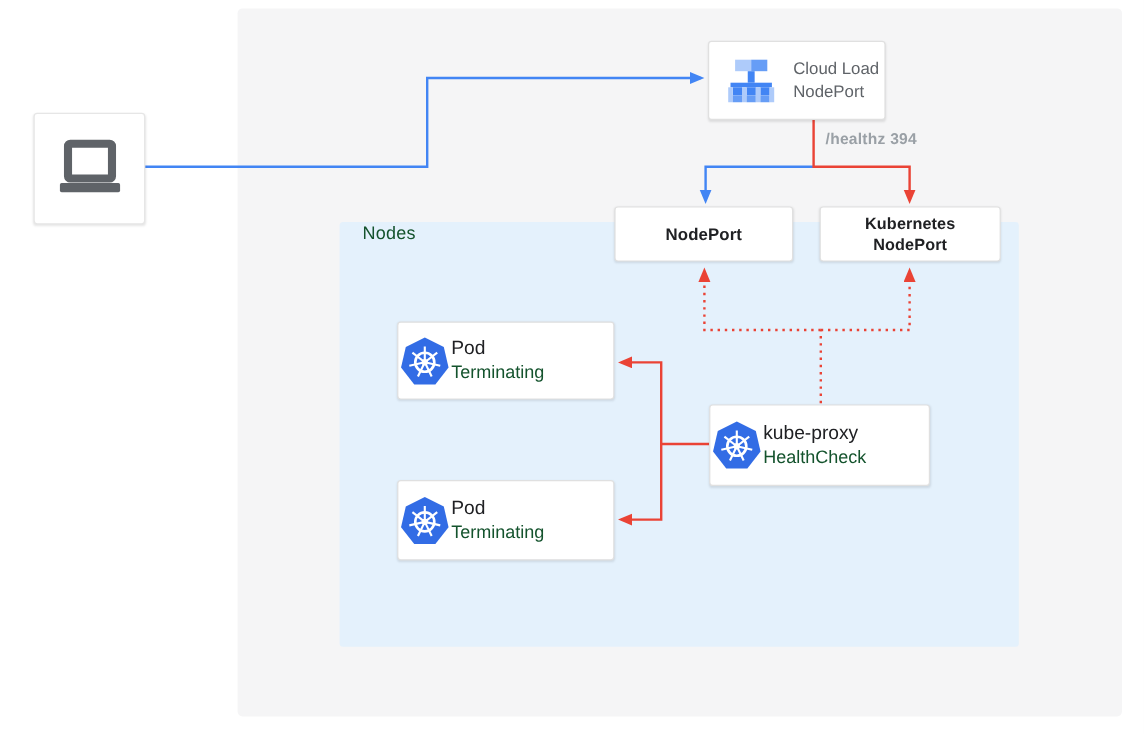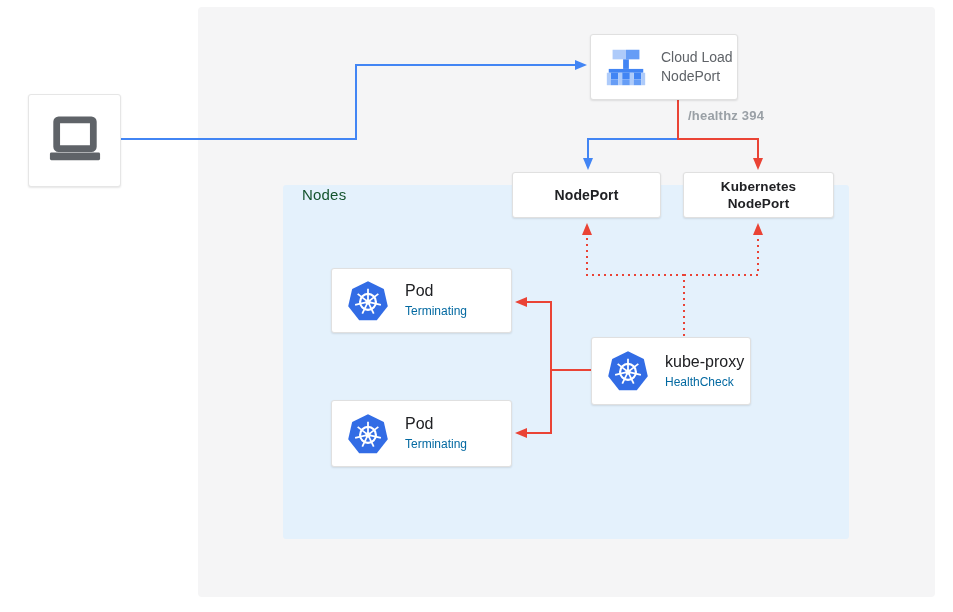--- a/index.html
+++ b/index.html
@@ -78,34 +78,34 @@
     justify-content: center;
     text-align: center;
     font-weight: bold;
     font-size: 14px;
     color: #202124;
     letter-spacing: 0.1px;
   }
   .nodeport-box { left: 512px; top: 172px; width: 149px; height: 46px; }
   .hc-box { left: 683px; top: 172px; width: 151px; height: 46px; font-size: 13.5px; line-height: 17px; }
 
-  .iconic-box { padding-left: 14px; gap: 15px; }
+  .iconic-box { gap: 0; }
   .pod1-box { left: 331px; top: 268px; width: 181px; height: 65px; }
   .pod2-box { left: 331px; top: 400px; width: 181px; height: 67px; }
-  .kproxy-box { left: 591px; top: 337px; width: 160px; height: 68px; }
+  .kproxy-box { left: 591px; top: 337px; width: 184px; height: 68px; }
 
   .box-title {
     font-size: 16px;
     line-height: 21px;
     color: #202124;
   }
   .box-sub {
-    font-size: 12px;
+    font-size: 15px;
     line-height: 20px;
-    color: #0369a1;
+    color: #14532d;
   }
 
   .edge-label {
     position: absolute;
     left: 688px; top: 108px;
     font-size: 13px;
     font-weight: bold;
     color: #9aa0a6;
     letter-spacing: 0.2px;
   }

